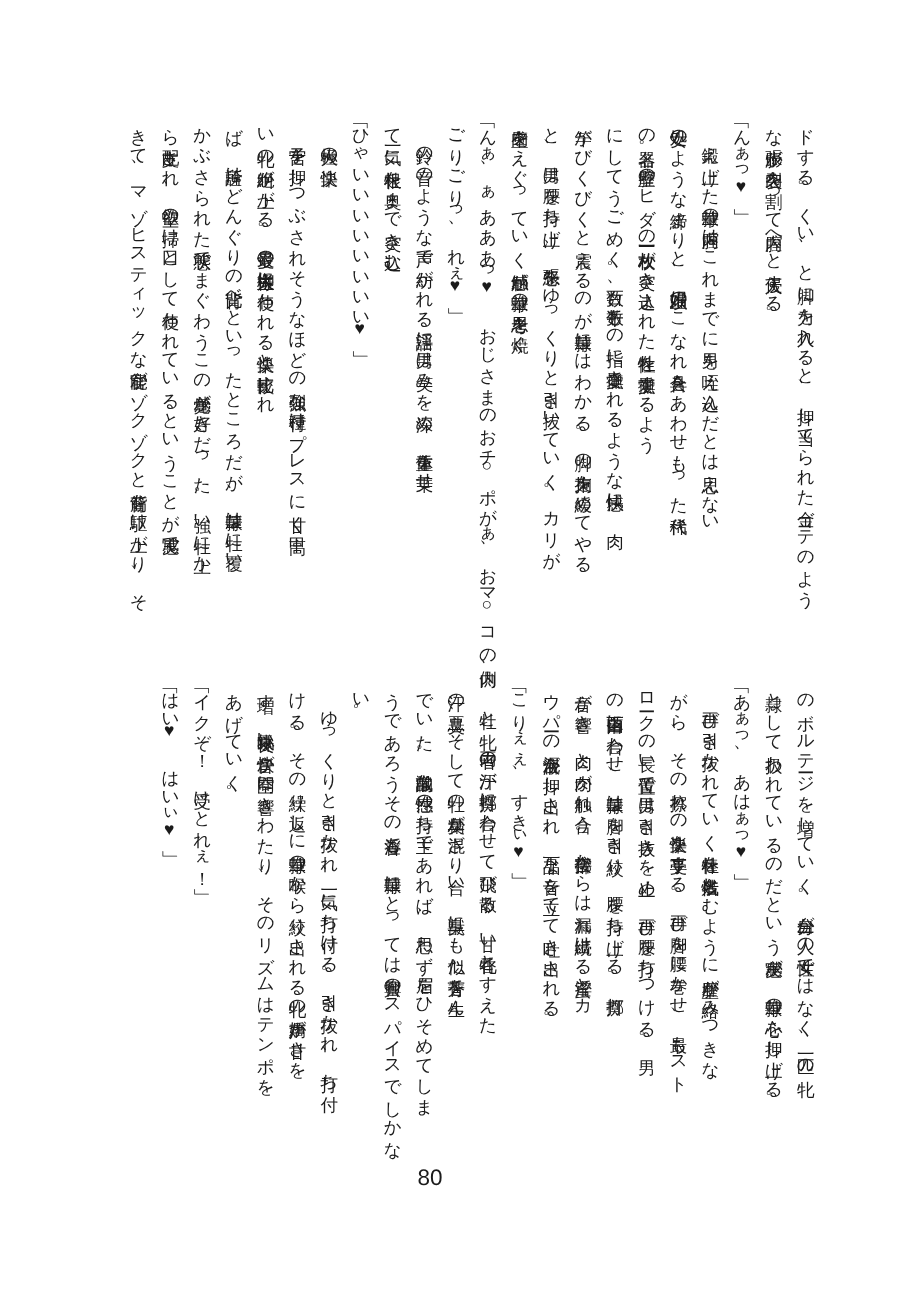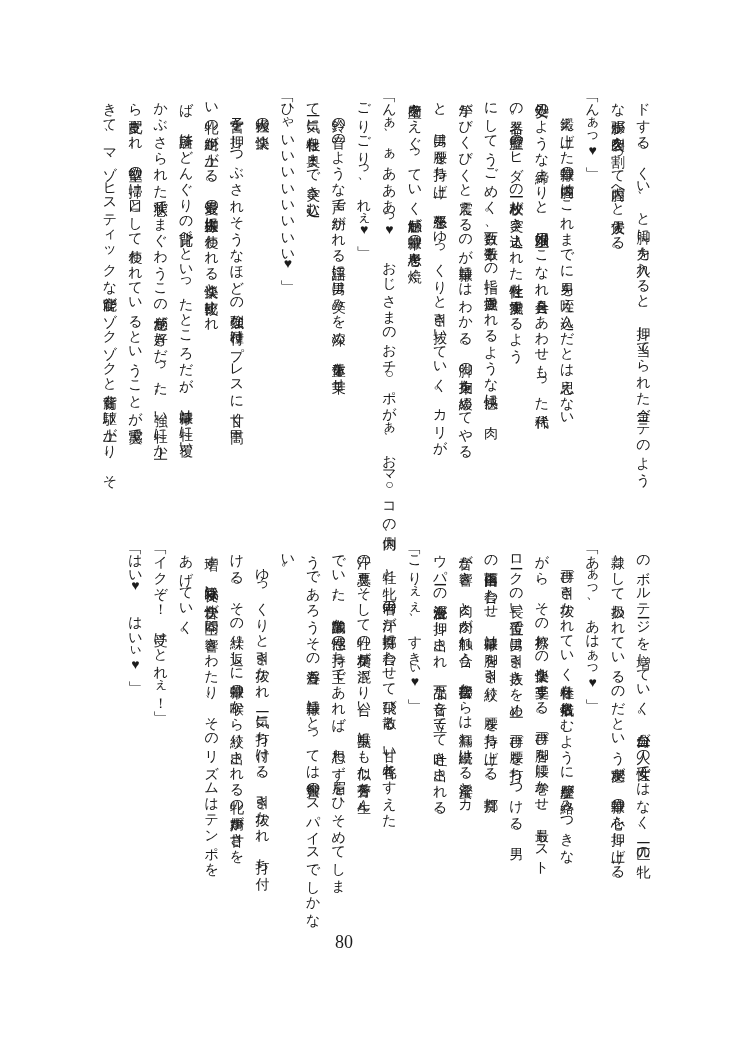--- a/index.html
+++ b/index.html
@@ -41,21 +41,21 @@
   }
   .tline {
     
   }
   .page-number {
     position: absolute;
     top: 932px;
     left: 300px;
     width: 88px;
     text-align: center;
-    font-family: Liberation Serif, serif;
+    font-family: Liberation Sans, sans-serif;
     font-size: 18px;
     color: #1b1b1b;
   }
 </style>
 </head>
 <body>
 
 <div class="page">
 
   <div id="top-block" class="vblock">

